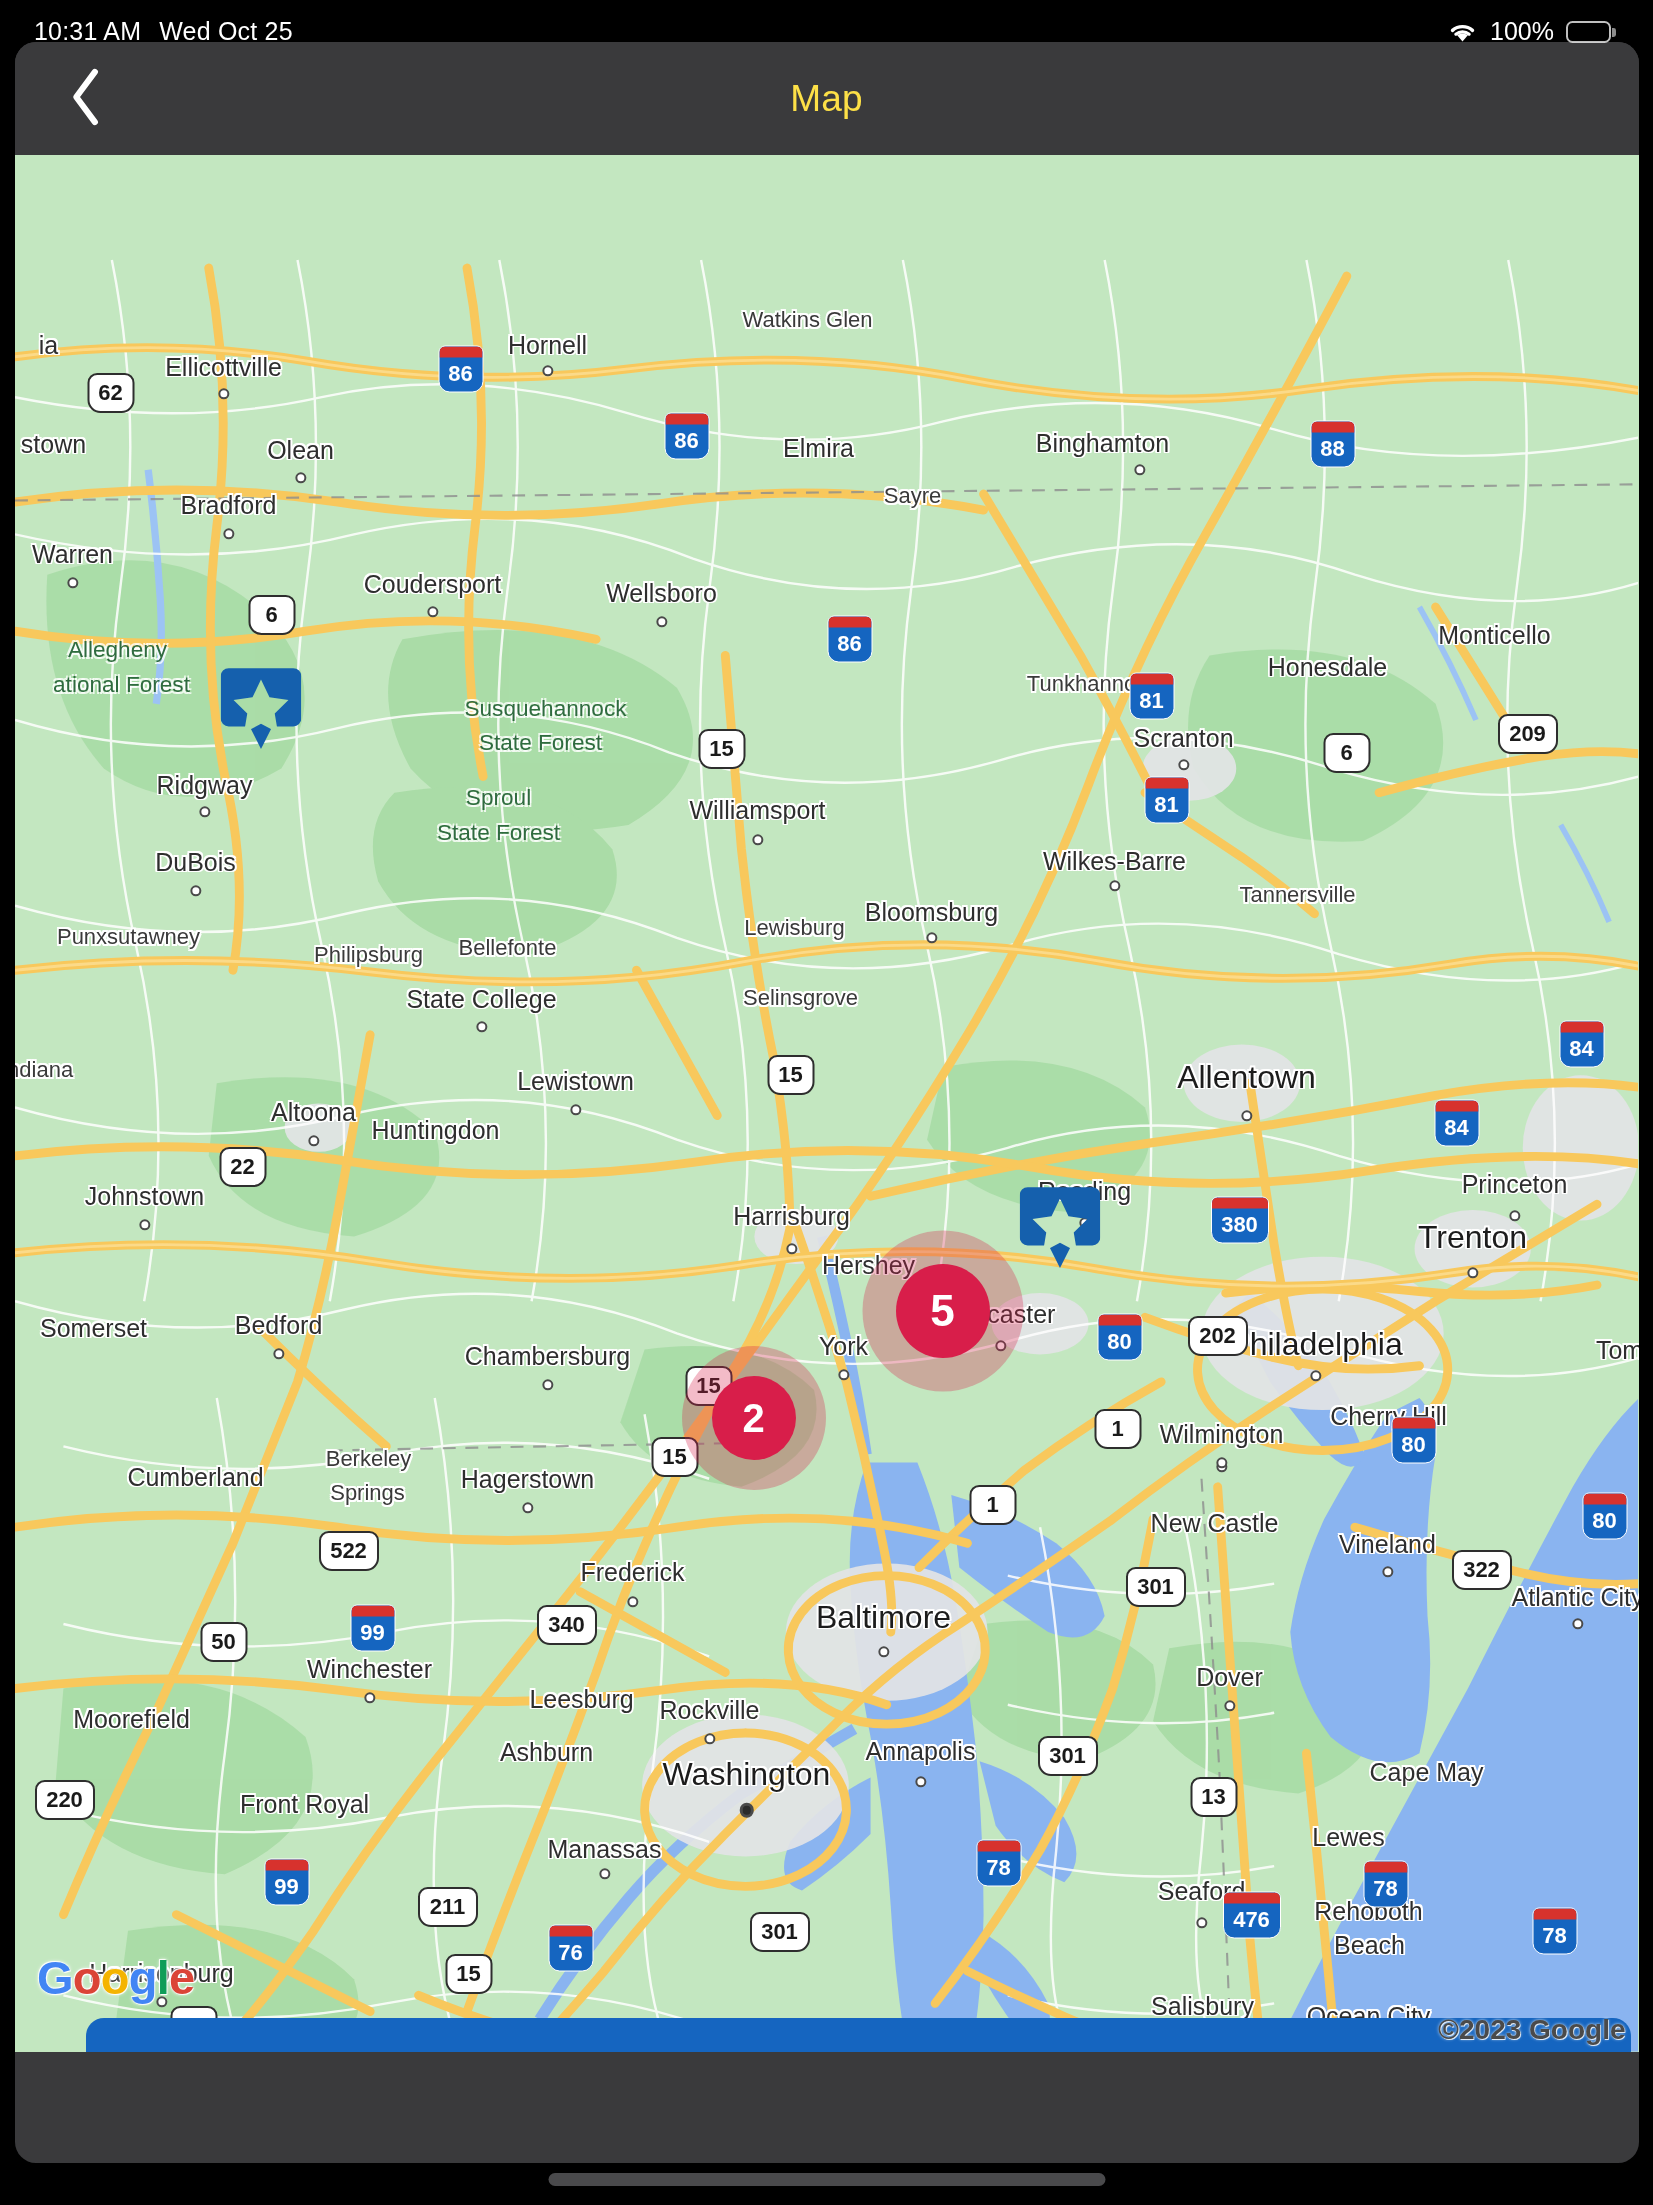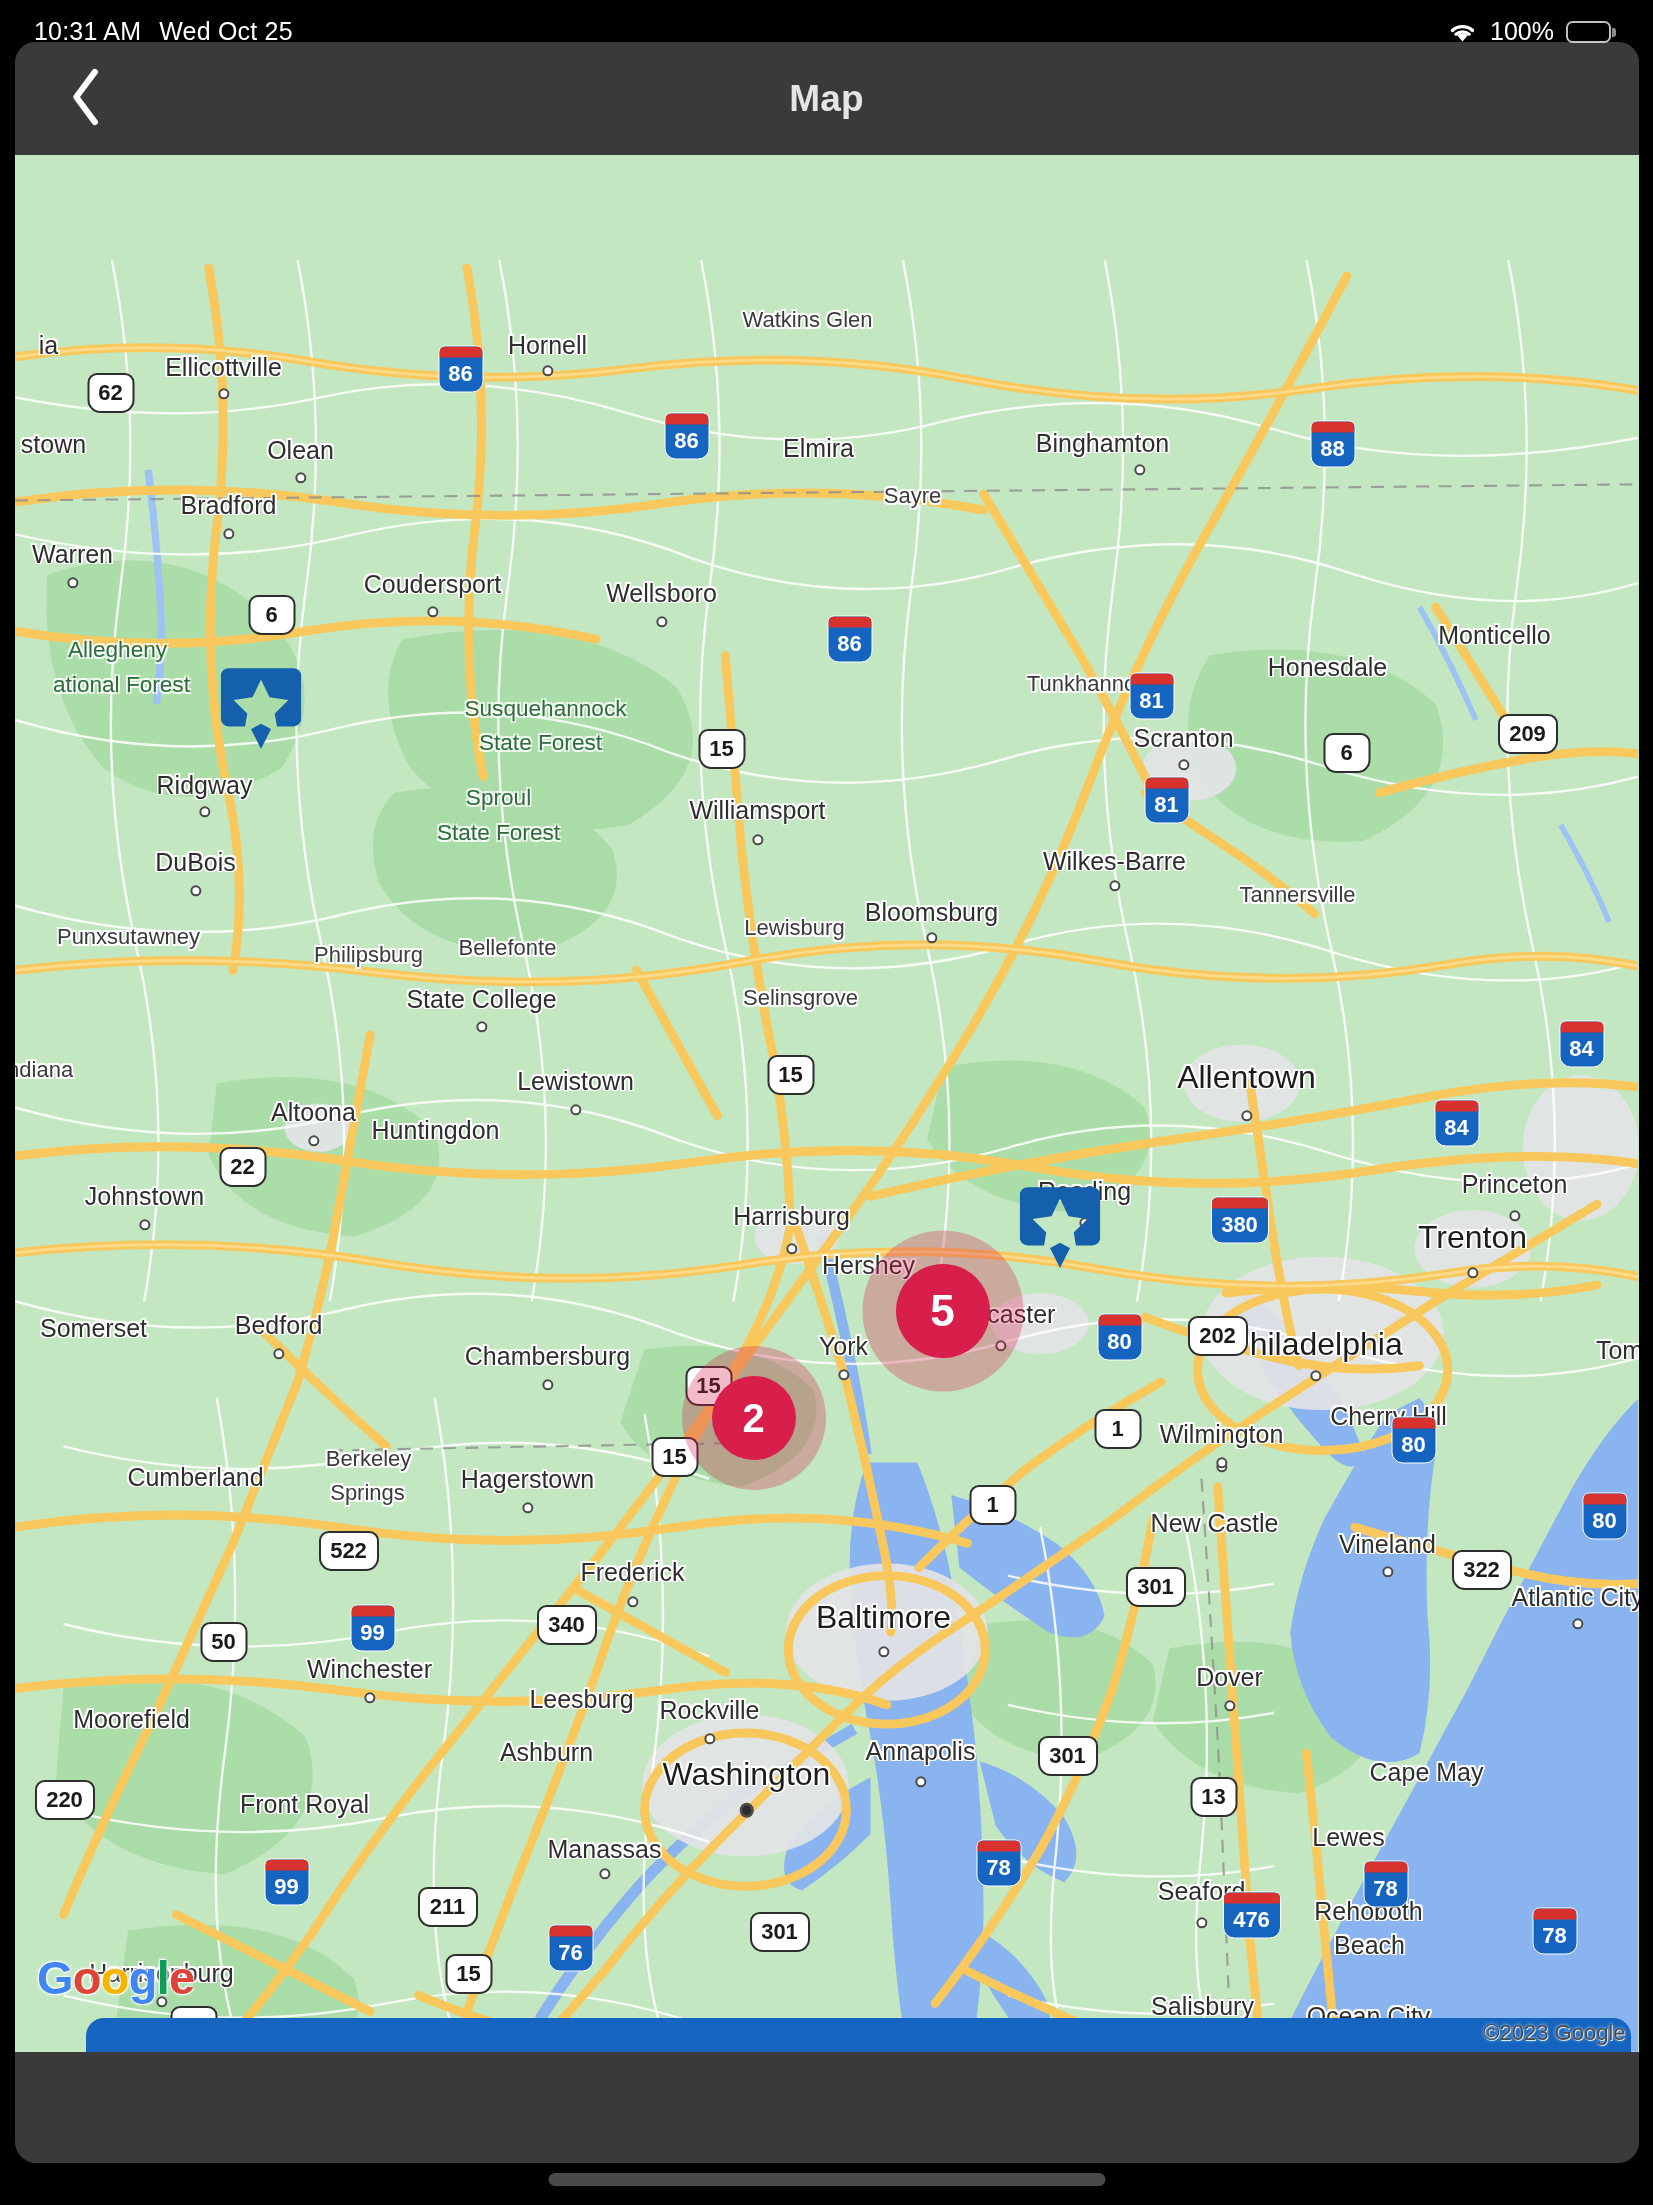--- a/index.html
+++ b/index.html
@@ -59,21 +59,21 @@
     height: 113px; width: 100%;
     background: #3a3a3c;
     display: flex; align-items: center; justify-content: center;
   }
   #back-button {
     position: absolute; left: 27.4px; top: 0; height: 113px;
     width: 89px; display:flex; align-items:center; justify-content:center;
     cursor: pointer;
   }
   #nav-title {
-    color: #e5e5e5; font-size: 37px; font-weight: 700;
+    color: #fde047; font-size: 37px; font-weight: 400;
     letter-spacing: 0.2px;
   }
 
   
   #map-area {
     position: relative;
     width: 100%;
     height: 1897px;
     background: #c3e7c0;
     overflow: hidden;
@@ -161,21 +161,21 @@
   #google-logo {
     position:absolute; left: 22.6px; bottom: 47px;
     font-size: 47px; font-weight: 700; letter-spacing: -0.8px;
     font-family: "Liberation Sans", sans-serif;
     z-index: 30;
     text-shadow: 0 0 4px rgba(255,255,255,.95), 0 0 2.4px rgba(255,255,255,.95),
                  0.8px 0.8px 0 rgba(255,255,255,.9), -0.8px -0.8px 0 rgba(255,255,255,.9);
   }
   #map-attribution {
     position:absolute; right: 13px; bottom: 6.5px;
-    font-size: 22px; color:#4a4a4a; font-weight:400;
+    font-size: 28px; color:#4a4a4a; font-weight:700;
     z-index:30;
     text-shadow: 0 0 3.2px rgba(255,255,255,.9), 0.8px 0.8px 0 rgba(255,255,255,.8);
   }
   #blue-bar {
     position:absolute; left:71px; right:8px; bottom:0;
     height: 34px; background:#1565c0;
     border-radius: 18px 18px 0 0;
     z-index: 28;
   }
 

